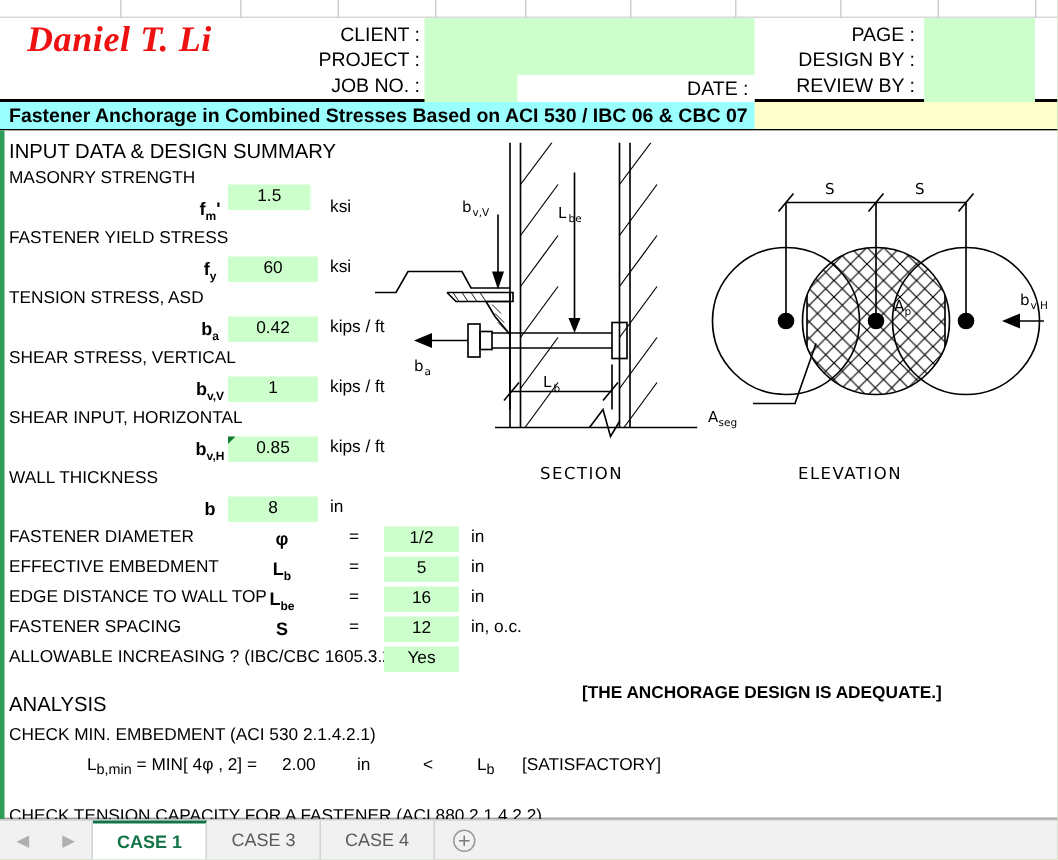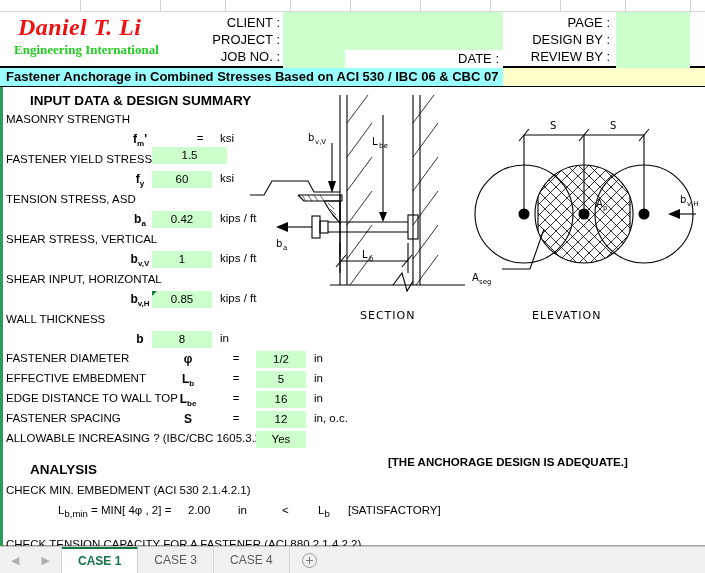--- a/index.html
+++ b/index.html
@@ -87,23 +87,22 @@
     position: absolute; left: 0; top: 87px; width: 705px; height: 459px;
     background: #ffffff;
     border-bottom: 1px solid #a6a6a6;
   }
   .leftstrip {
     position: absolute; left: 0; top: 0; width: 3px; height: 459px;
     background: #2e9b57;
   }
 
   .sect-title {
-    position: absolute; font-weight: bold; font-size: 13.5px; color: #000;
+    position: absolute; font-weight: normal; font-size: 13.5px; color: #000;
     white-space: nowrap;
-    margin-left: 24px;
   }
   .lbl {
     position: absolute; font-size: 11.5px; color: #000; white-space: nowrap;
   }
   .sym {
     position: absolute; font-size: 12px; color: #000; font-weight: bold;
     white-space: nowrap; text-align: center;
   }
   .sym sub { font-size: 8px; font-weight: bold; }
   .eq {
@@ -190,21 +189,20 @@
     <div class="vline" style="left:625px"></div>
     <div class="vline" style="left:690px"></div>
   </div>
 
   <div class="header">
 
     <div class="green-field gf-left"></div>
     <div class="green-field gf-right"></div>
 
     <div class="logo-name">Daniel T. Li</div>
-    <div class="logo-sub">Engineering International</div>
 
     <div class="hdr-labels left">
       <div>CLIENT :</div>
       <div>PROJECT :</div>
       <div>JOB NO. :</div>
     </div>
 
     <div class="hdr-labels right">
       <div>PAGE :</div>
       <div>DESIGN BY :</div>
@@ -219,21 +217,21 @@
   </div>
 
   <div class="body">
     <div class="leftstrip"></div>
 
     <div class="sect-title" style="left:6px; top:6px;">INPUT DATA &amp; DESIGN SUMMARY</div>
 
     <div class="lbl" style="left:6px; top:26px;">MASONRY STRENGTH</div>
     <div class="sym" style="left:110px; top:45px; width:60px;">f<sub>m</sub>'</div>
     <div class="eq" style="left:192px; top:45px;">=</div>
-    <div class="val" style="left:152px; top:60px; width:75px;">1.5</div>
+    <div class="val" style="left:152px; top:36px; width:55px;">1.5</div>
     <div class="unit" style="left:220px; top:45px;">ksi</div>
 
     <div class="lbl" style="left:6px; top:66px;">FASTENER YIELD STRESS</div>
     <div class="sym" style="left:110px; top:85px; width:60px;">f<sub>y</sub></div>
     <div class="eq" style="left:192px; top:85px;">=</div>
     <div class="val" style="left:152px; top:84px; width:60px;">60</div>
     <div class="unit" style="left:220px; top:85px;">ksi</div>
 
     <div class="lbl" style="left:6px; top:106px;">TENSION STRESS, ASD</div>
     <div class="sym" style="left:110px; top:125px; width:60px;">b<sub>a</sub></div>

